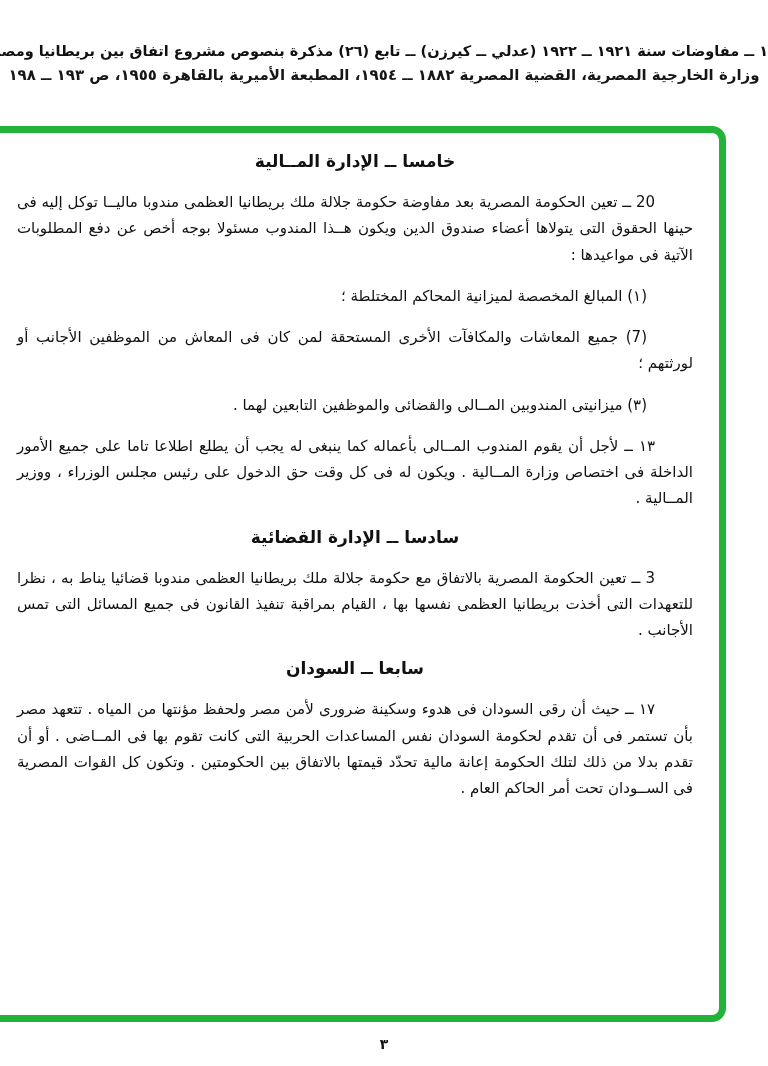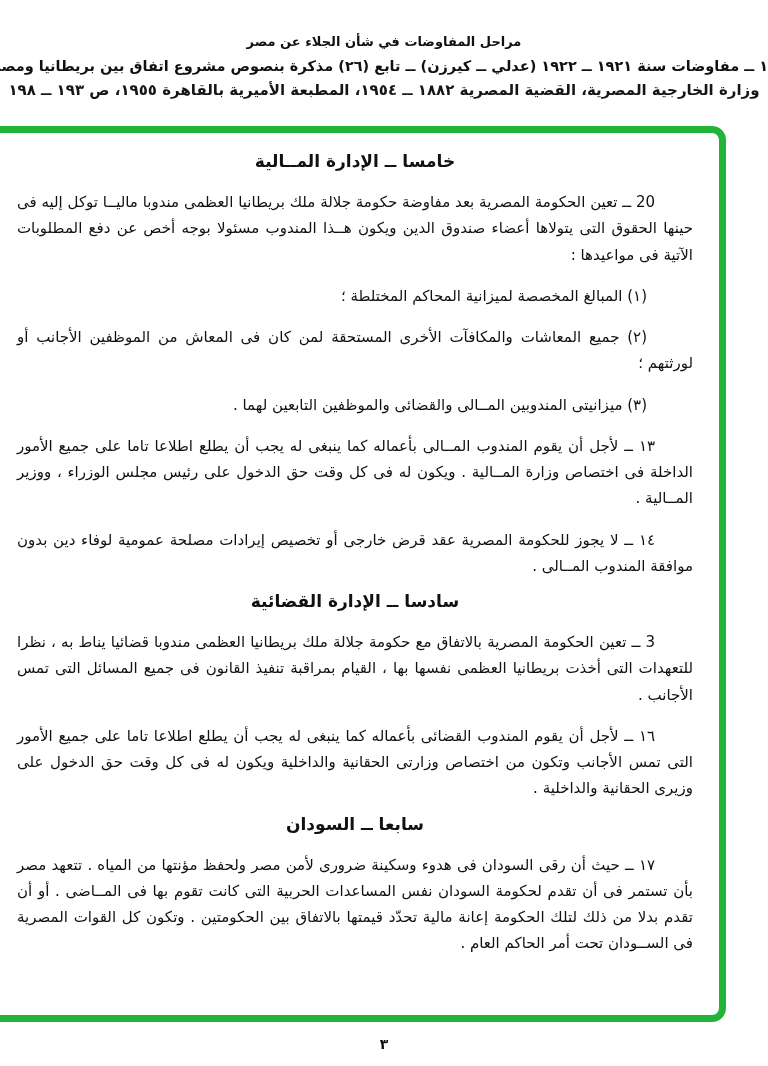--- a/index.html
+++ b/index.html
@@ -64,41 +64,38 @@
     font-size:14px;
     font-weight:bold;
   }
 </style>
 </head>
 <body>
 
 <div class="page">
 
   <div class="doc-header">
-    <div class="hdr-line1">مراحل المفاوضات في شأن الجلاء عن مصر</div>
     <div class="hdr-line2">١ ــ مفاوضات سنة ١٩٢١ ــ ١٩٢٢ (عدلي ــ كيرزن) ــ تابع (٢٦) مذكرة بنصوص مشروع اتفاق بين بريطانيا ومصر</div>
     <div class="hdr-line3">وزارة الخارجية المصرية، القضية المصرية ١٨٨٢ ــ ١٩٥٤، المطبعة الأميرية بالقاهرة ١٩٥٥، ص ١٩٣ ــ ١٩٨</div>
   </div>
 
   <div class="green-box">
 
     <div>
       <div class="sec-heading first">خامسا ــ الإدارة المــالية</div>
       <p class="para">20 ــ تعين الحكومة المصرية بعد مفاوضة حكومة جلالة ملك بريطانيا العظمى مندوبا ماليــا توكل إليه فى حينها الحقوق التى يتولاها أعضاء صندوق الدين ويكون هــذا المندوب مسئولا بوجه أخص عن دفع المطلوبات الآتية فى مواعيدها :</p>
       <p class="list-item">(١) المبالغ المخصصة لميزانية المحاكم المختلطة ؛</p>
-      <p class="list-item">(٢) جميع المعاشات والمكافآت الأخرى المستحقة لمن كان فى المعاش من الموظفين الأجانب أو لورثتهم ؛</p>
+      <p class="list-item">(7) جميع المعاشات والمكافآت الأخرى المستحقة لمن كان فى المعاش من الموظفين الأجانب أو لورثتهم ؛</p>
       <p class="list-item">(٣) ميزانيتى المندوبين المــالى والقضائى والموظفين التابعين لهما .</p>
       <p class="para">١٣ ــ لأجل أن يقوم المندوب المــالى بأعماله كما ينبغى له يجب أن يطلع اطلاعا تاما على جميع الأمور الداخلة فى اختصاص وزارة المــالية . ويكون له فى كل وقت حق الدخول على رئيس مجلس الوزراء ، ووزير المــالية .</p>
-      <p class="para tight">١٤ ــ لا يجوز للحكومة المصرية عقد قرض خارجى أو تخصيص إيرادات مصلحة عمومية لوفاء دين بدون موافقة المندوب المــالى .</p>
     </div>
 
     <div>
       <div class="sec-heading">سادسا ــ الإدارة القضائية</div>
       <p class="para">3 ــ تعين الحكومة المصرية بالاتفاق مع حكومة جلالة ملك بريطانيا العظمى مندوبا قضائيا يناط به ، نظرا للتعهدات التى أخذت بريطانيا العظمى نفسها بها ، القيام بمراقبة تنفيذ القانون فى جميع المسائل التى تمس الأجانب .</p>
-      <p class="para tight">١٦ ــ لأجل أن يقوم المندوب القضائى بأعماله كما ينبغى له يجب أن يطلع اطلاعا تاما على جميع الأمور التى تمس الأجانب وتكون من اختصاص وزارتى الحقانية والداخلية ويكون له فى كل وقت حق الدخول على وزيرى الحقانية والداخلية .</p>
     </div>
 
     <div>
       <div class="sec-heading">سابعا ــ السودان</div>
       <p class="para">١٧ ــ حيث أن رقى السودان فى هدوء وسكينة ضرورى لأمن مصر ولحفظ مؤنتها من المياه . تتعهد مصر بأن تستمر فى أن تقدم لحكومة السودان نفس المساعدات الحربية التى كانت تقوم بها فى المــاضى . أو أن تقدم بدلا من ذلك لتلك الحكومة إعانة مالية تحدّد قيمتها بالاتفاق بين الحكومتين . وتكون كل القوات المصرية فى الســودان تحت أمر الحاكم العام .</p>
     </div>
 
   </div>
 
   <div class="page-number">٣</div>

